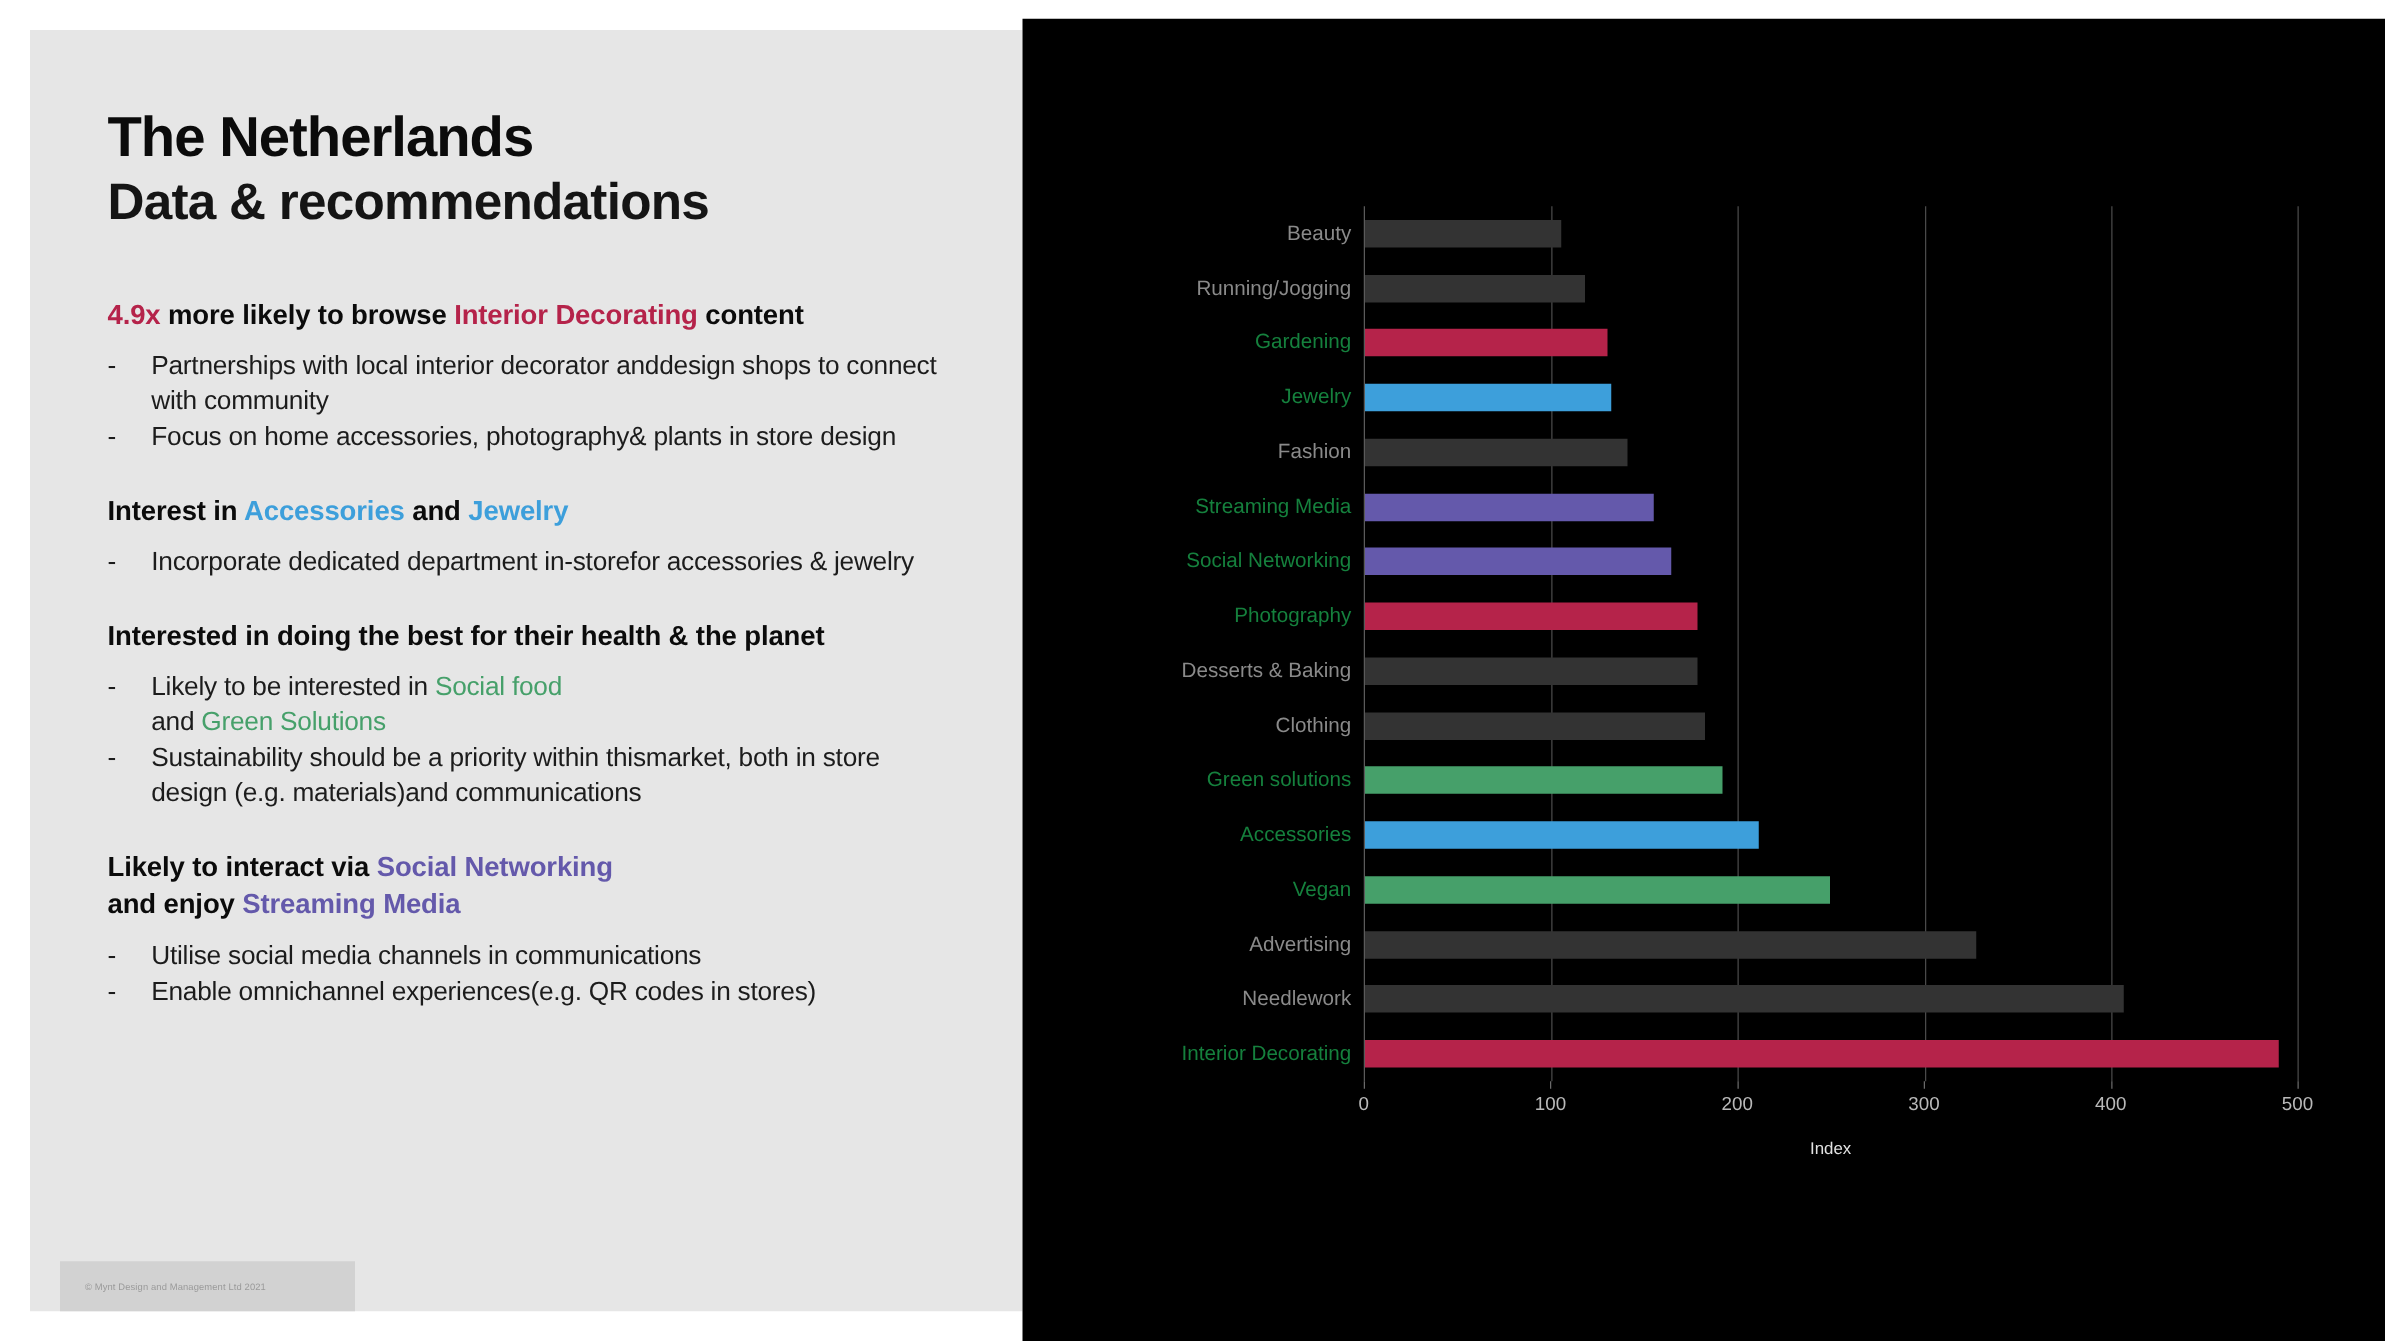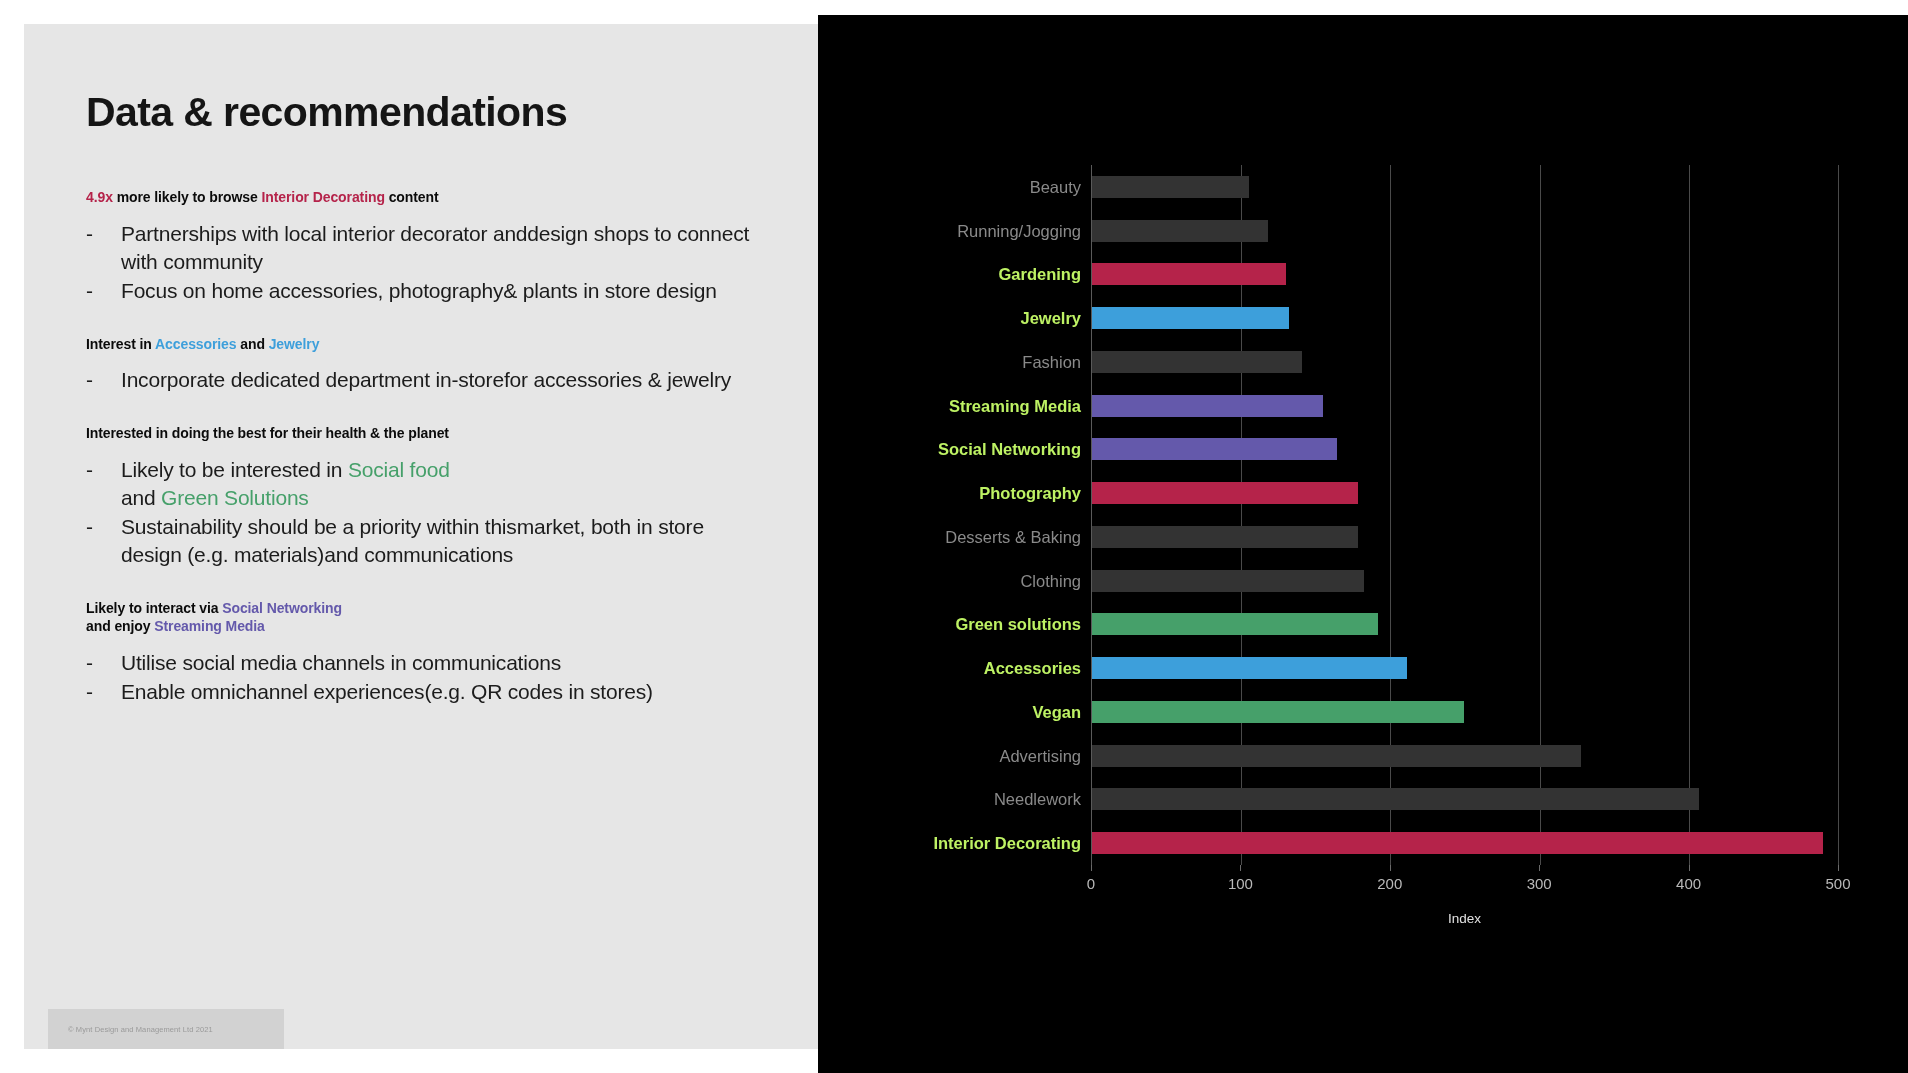--- a/index.html
+++ b/index.html
@@ -25,21 +25,21 @@
   }
   .subtitle {
     font-size: 41px; font-weight: 700; color: #151515;
     letter-spacing: -0.6px; line-height: 1.18; margin-top: 2px;
   }
 
   .section { margin-top: 30px; }
   .section.first { margin-top: 52px; }
 
   .sec-head {
-    font-size: 14px; font-weight: 700; color: #0b0b0b;
+    font-size: 22px; font-weight: 700; color: #0b0b0b;
     line-height: 1.33; letter-spacing: -0.1px;
   }
   .sec-head .accent-red    { color: #b5234a; }
   .sec-head .accent-blue   { color: #3d9fdb; }
   .sec-head .accent-purple { color: #6459ab; }
 
   ul.bullets { list-style: none; margin-top: 13px; }
   ul.bullets li {
     display: flex; align-items: flex-start;
     font-size: 21px; font-weight: 400; color: #1c1c1c;
@@ -78,21 +78,21 @@
     width: 193px; flex: 0 0 193px;
     position: relative;
   }
   .cat-label {
     position: absolute; right: 10px;
     text-align: right; white-space: nowrap;
     font-size: 16.5px; line-height: 1;
     transform: translateY(-50%);
   }
   .cat-label.muted  { color: #8a8a8a; font-weight: 400; }
-  .cat-label.strong { color: #bef264; font-weight: 700; }
+  .cat-label.strong { color: #15803d; font-weight: 400; }
 
   .plot {
     position: relative; flex: 1 1 auto;
     height: 100%;
     border-left: 1px solid #5a5a5a;
   }
   .gridline {
     position: absolute; top: 0; bottom: 0; width: 1px;
     background: #4a4a4a;
   }
@@ -117,20 +117,21 @@
     font-weight: 400;
   }
 </style>
 </head>
 <body>
 
 <div class="slide">
 
   <div class="left-panel">
     <div class="left-inner">
+      <h1 class="title">The Netherlands</h1>
       <h2 class="subtitle">Data &amp; recommendations</h2>
       <div id="sections-host">
           <div class="section first">
             <div class="sec-head"><span class="accent-red">4.9x</span><span> more likely to browse </span><span class="accent-red">Interior Decorating</span><span> content</span></div>
             <ul class="bullets">
               <li>
                 <span class="dash">-</span>
                 <span class="btext"><span>Partnerships with local interior decorator and</span><span>design shops to connect with community</span></span>
               </li>
               <li>

